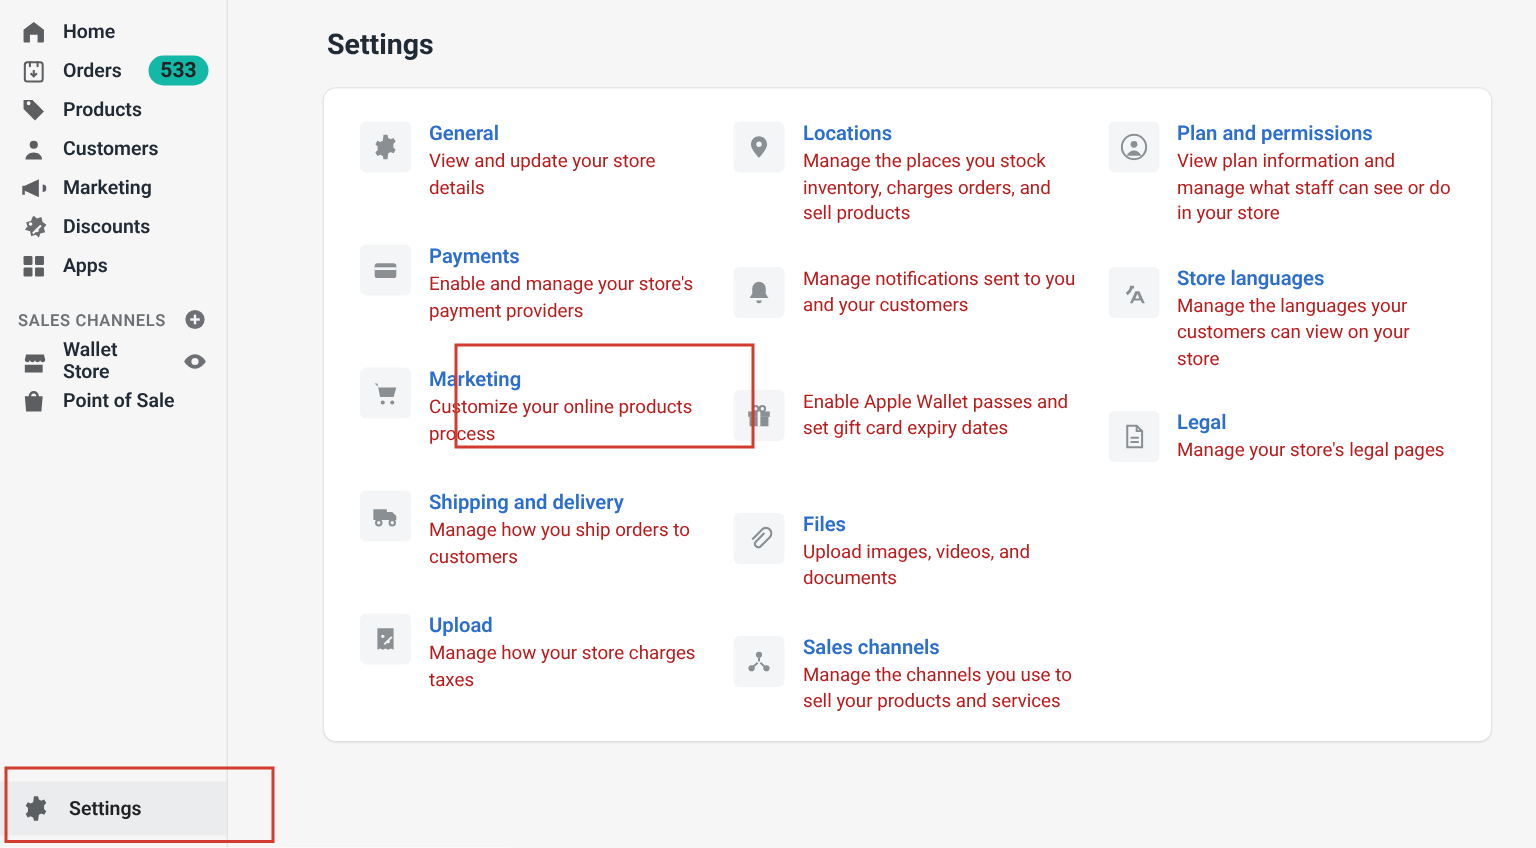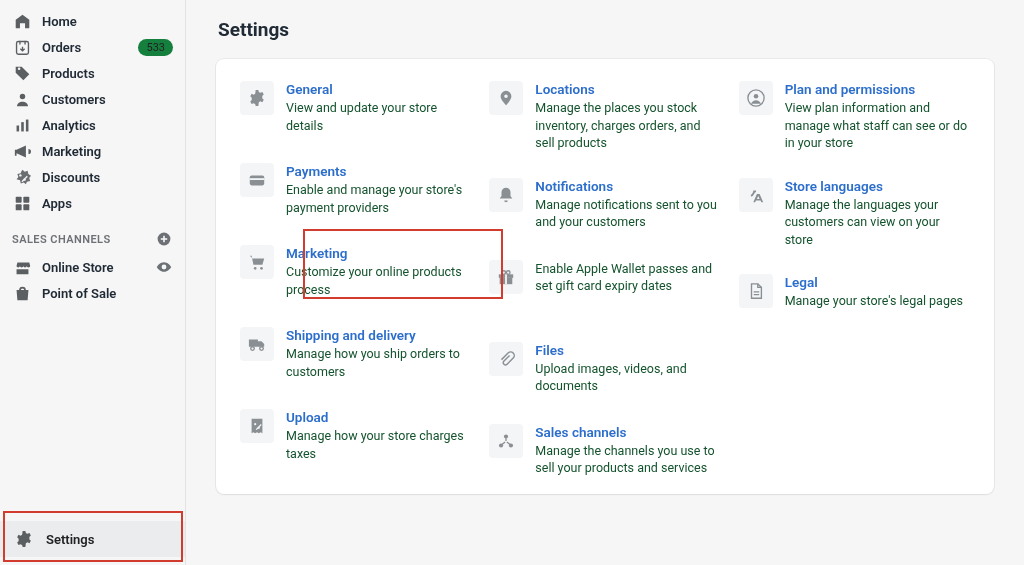--- a/index.html
+++ b/index.html
@@ -9,21 +9,21 @@
     background: #f6f6f7;
     color: #212b36;
     width: 1024px;
     height: 565px;
     overflow: hidden;
     position: relative;
   }
   .sidebar {
     position: absolute;
     left: 0; top: 0; bottom: 0;
-    width: 186px;
+    width: 152px;
     background: #f6f6f7;
     border-right: 1px solid #e1e3e5;
     display: flex;
     flex-direction: column;
     padding-top: 8px;
   }
   .nav-list { list-style: none; }
   .nav-item {
     display: flex;
     align-items: center;
@@ -37,24 +37,24 @@
     position: relative;
   }
   .nav-icon {
     width: 20px; height: 20px;
     display: inline-flex; align-items: center; justify-content: center;
     color: #5c5f62;
     flex-shrink: 0;
   }
   .nav-label { flex: 1; }
   .nav-badge {
-    background: #15803d;
+    background: #14b8a6;
     color: #202223;
-    font-size: 11px;
-    font-weight: 400;
+    font-size: 14px;
+    font-weight: 700;
     border-radius: 10px;
     padding: 2px 8px;
   }
   .nav-eye, .nav-plus {
     width: 18px; height: 18px;
     display: inline-flex; align-items: center; justify-content: center;
     color: #6d7175;
     flex-shrink: 0;
   }
   .section-header {
@@ -144,21 +144,21 @@
     color: #8a8f94;
   }
   .tile-body { flex: 1; }
   .tile-title {
     color: #2c6ecb;
     font-size: 13.5px;
     font-weight: 600;
     margin-bottom: 2px;
   }
   .tile-desc {
-    color: #14532d;
+    color: #b91c1c;
     font-size: 12.5px;
     line-height: 1.4;
   }
 </style>
 </head>
 <body>
 
 <aside class="sidebar">
   <ul class="nav-list">
     <li class="nav-item">
@@ -189,30 +189,20 @@
       <span class="nav-label">Products</span>
     </li>
     <li class="nav-item">
       <span class="nav-icon">
           <svg viewBox="0 0 20 20" width="17" height="17" fill="currentColor">
             <circle cx="10" cy="6.5" r="3.2"></circle>
             <path d="M3.5 18c0-3.3 2.9-5.5 6.5-5.5s6.5 2.2 6.5 5.5"></path>
           </svg>
         </span>
       <span class="nav-label">Customers</span>
-    </li>
-    <li class="nav-item">
-      <span class="nav-icon">
-          <svg viewBox="0 0 20 20" width="17" height="17" fill="currentColor">
-            <rect x="3" y="10" width="3" height="7"></rect>
-            <rect x="8.5" y="6" width="3" height="11"></rect>
-            <rect x="14" y="3" width="3" height="14"></rect>
-          </svg>
-        </span>
-      <span class="nav-label">Analytics</span>
     </li>
     <li class="nav-item">
       <span class="nav-icon">
           <svg viewBox="0 0 20 20" width="17" height="17" fill="currentColor">
             <path d="M3 8l11-5v14L3 12v3H1V8h2zm14-1a3 3 0 0 1 0 6V7z"></path>
           </svg>
         </span>
       <span class="nav-label">Marketing</span>
     </li>
     <li class="nav-item">
@@ -250,21 +240,21 @@
       </span>
   </div>
 
   <ul class="nav-list">
     <li class="nav-item">
       <span class="nav-icon">
           <svg viewBox="0 0 20 20" width="17" height="17" fill="currentColor">
             <path d="M2 4h16l1 4c0 1.1-.9 2-2 2s-2-.9-2-2c0 1.1-.9 2-2 2s-2-.9-2-2c0 1.1-.9 2-2 2s-2-.9-2-2c0 1.1-.9 2-2 2s-2-.9-2-2l1-4zM3 12h14v6H3v-6z"></path>
           </svg>
         </span>
-      <span class="nav-label">Online Store</span>
+      <span class="nav-label">Wallet Store</span>
       <span class="nav-eye">
           <svg viewBox="0 0 20 20" width="16" height="16" fill="currentColor">
             <path d="M10 4c4.5 0 8 4 9 6-1 2-4.5 6-9 6s-8-4-9-6c1-2 4.5-6 9-6zm0 3a3 3 0 1 0 0 6 3 3 0 0 0 0-6z"></path>
           </svg>
         </span>
     </li>
     <li class="nav-item">
       <span class="nav-icon">
           <svg viewBox="0 0 20 20" width="17" height="17" fill="currentColor">
             <path d="M6 6a4 4 0 0 1 8 0h3l-1 12H4L3 6h3zm2 0h4a2 2 0 0 0-4 0z"></path>
@@ -373,21 +363,20 @@
               <div class="tile-desc">Manage the places you stock inventory, charges orders, and sell products</div>
             </span>
           </a>
           <a class="tile">
             <span class="tile-icon">
                 <svg viewBox="0 0 20 20" width="18" height="18" fill="currentColor">
                   <path d="M10 2a5 5 0 0 1 5 5v4l2 3H3l2-3V7a5 5 0 0 1 5-5zm-2 14h4a2 2 0 0 1-4 0z"></path>
                 </svg>
               </span>
             <span class="tile-body">
-              <div class="tile-title">Notifications</div>
               <div class="tile-desc">Manage notifications sent to you and your customers</div>
             </span>
           </a>
           <a class="tile">
             <span class="tile-icon">
                 <svg viewBox="0 0 20 20" width="18" height="18" fill="currentColor">
                   <rect x="2" y="7" width="16" height="4"></rect>
                   <rect x="3" y="11" width="14" height="7"></rect>
                   <rect x="9" y="7" width="2" height="11" fill="#f4f5f6"></rect>
                   <circle cx="7.5" cy="5" r="2" fill="none" stroke="currentColor" stroke-width="1.5"></circle>

